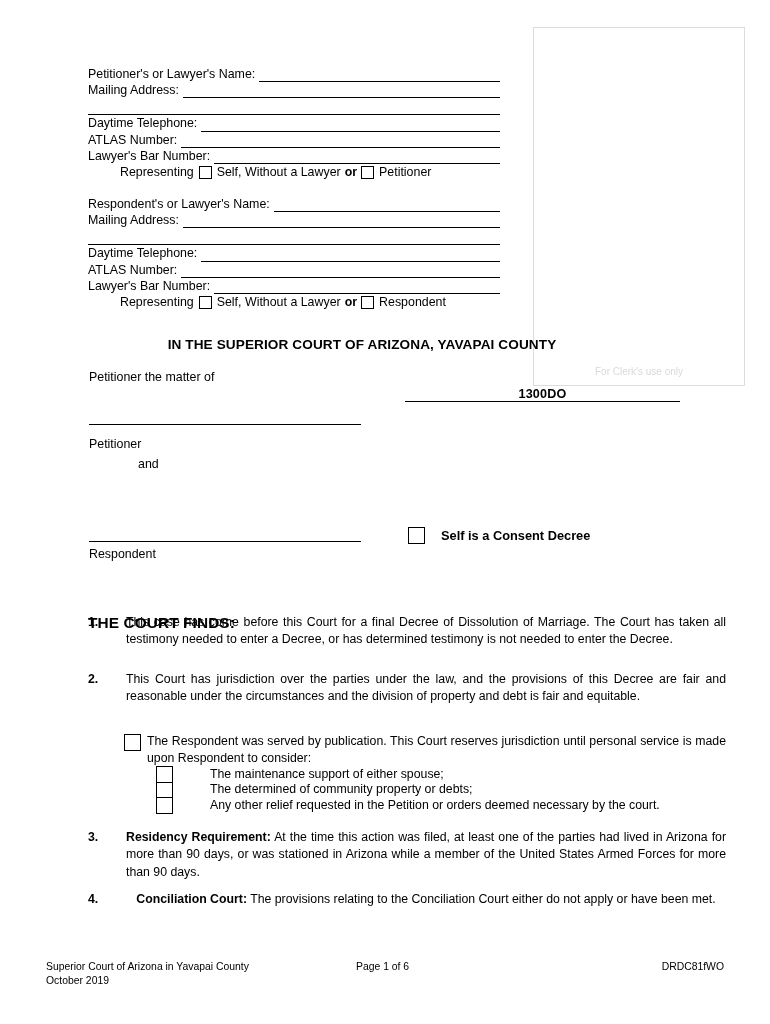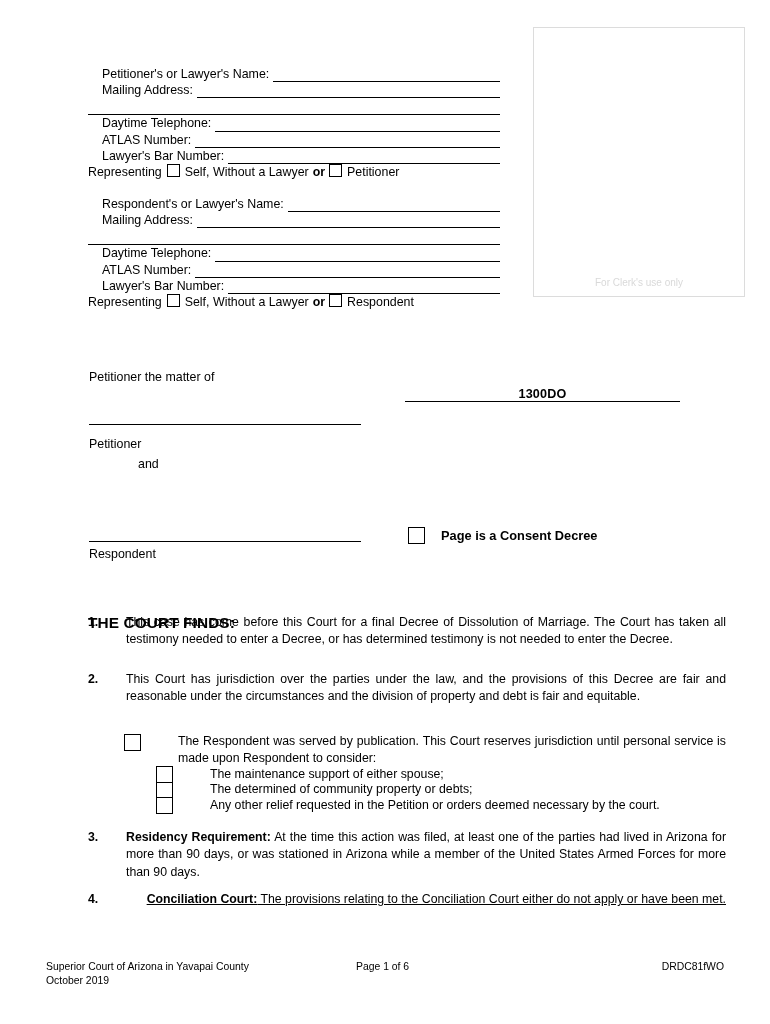--- a/index.html
+++ b/index.html
@@ -37,59 +37,60 @@
 
   .field-row {
     display: flex;
     align-items: flex-end;
     height: 16.2px;
     white-space: nowrap;
   }
   .field-label {
     flex: 0 0 auto;
     padding-right: 4px;
-    margin-left: 14px;
   }
   .field-rule {
     flex: 1 1 auto;
     border-bottom: 1.4px solid #000;
     height: 13px;
   }
   .field-rule-full {
     border-bottom: 1.4px solid #000;
     height: 15px;
     margin-top: 1px;
   }
 
   
   .rep-row {
     display: flex;
+    align-items: center;
     height: 17px;
     white-space: nowrap;
     margin-top: 0px;
+    margin-left: 32px;
   }
   .cbox {
     display: inline-block;
     width: 13px;
     height: 13px;
     border: 1.6px solid #000;
     box-sizing: border-box;
     margin: 0 5px;
     background: #fff;
     flex: 0 0 auto;
   }
   .bold { font-weight: bold; }
 
   
   #clerk-box {
     position: absolute;
     left: 533px;
     top: 27px;
     width: 212px;
-    height: 270px;
+    height: 359px;
     border: 1px solid #dcdcdc;
     box-sizing: border-box;
   }
   #clerk-box-label {
     position: absolute;
     bottom: 8px;
     left: 0;
     width: 100%;
     text-align: center;
     font-size: 10px;
@@ -208,21 +209,21 @@
     position: absolute;
     left: 0;
     top: 0;
     font-weight: bold;
   }
   .numbered-item .itxt {
     display: block;
     margin-left: 38px;
     text-align: justify;
   }
-  .numbered-item .itxt.nojust { text-align: right; text-decoration: underline; }
+  .numbered-item .itxt.nojust { text-align: center; }
 
   #item-1 { top: 614px; }
   #item-2 { top: 671px; }
   #item-3 { top: 829px; }
   #item-4 { top: 891px; }
 
   
   #pub-block {
     position: absolute;
     left: 124px;
@@ -236,21 +237,21 @@
     align-items: flex-start;
   }
   #pub-main .cbox {
     width: 17px;
     height: 17px;
     border-width: 1.8px;
     margin: 1px 0 0 0;
     flex: 0 0 auto;
   }
   #pub-main-text {
-    margin-left: 37px;
+    margin-left: 6px;
     text-align: justify;
     flex: 1 1 auto;
   }
 
   #pub-sub-list {
     position: relative;
     margin-left: 32px;
     margin-top: -1px;
   }
   .pub-sub-row {
@@ -379,37 +380,38 @@
     <div class="rep-row">
       <span>Representing</span>
       <span class="cbox"></span>
       <span>Self, Without a Lawyer</span>
       <span class="bold" style="margin:0 4px">or</span>
       <span class="cbox" style="margin-left:0"></span>
       <span>Respondent</span>
     </div>
   </div>
 
+  <div id="court-heading">IN THE SUPERIOR COURT OF ARIZONA, YAVAPAI COUNTY</div>
 
   <div id="regarding-label">Petitioner the matter of</div>
 
   <div id="case-number-wrap">
     <span id="case-number-value">1300DO</span>
   </div>
 
   <div class="caption-rule" id="petitioner-rule"></div>
   <div class="caption-name" id="petitioner-name">Petitioner</div>
   <div id="and-word">and</div>
   <div class="caption-rule" id="respondent-rule"></div>
   <div class="caption-name" id="respondent-name">Respondent</div>
 
 
   <div id="consent-row">
     <span class="cbox"></span>
-    <span id="consent-label">Page is a Consent Decree</span>
+    <span id="consent-label">Self is a Consent Decree</span>
   </div>
 
   <div id="findings-heading">THE COURT FINDS:</div>
 
   <div class="numbered-item" id="item-1">
     <span class="num">1.</span>
     <span class="itxt">This case has come before this Court for a final Decree of Dissolution of Marriage.  The Court has taken all testimony needed to enter a Decree, or has determined testimony is not needed to enter the Decree.</span>
   </div>
 
   <div class="numbered-item" id="item-2">

